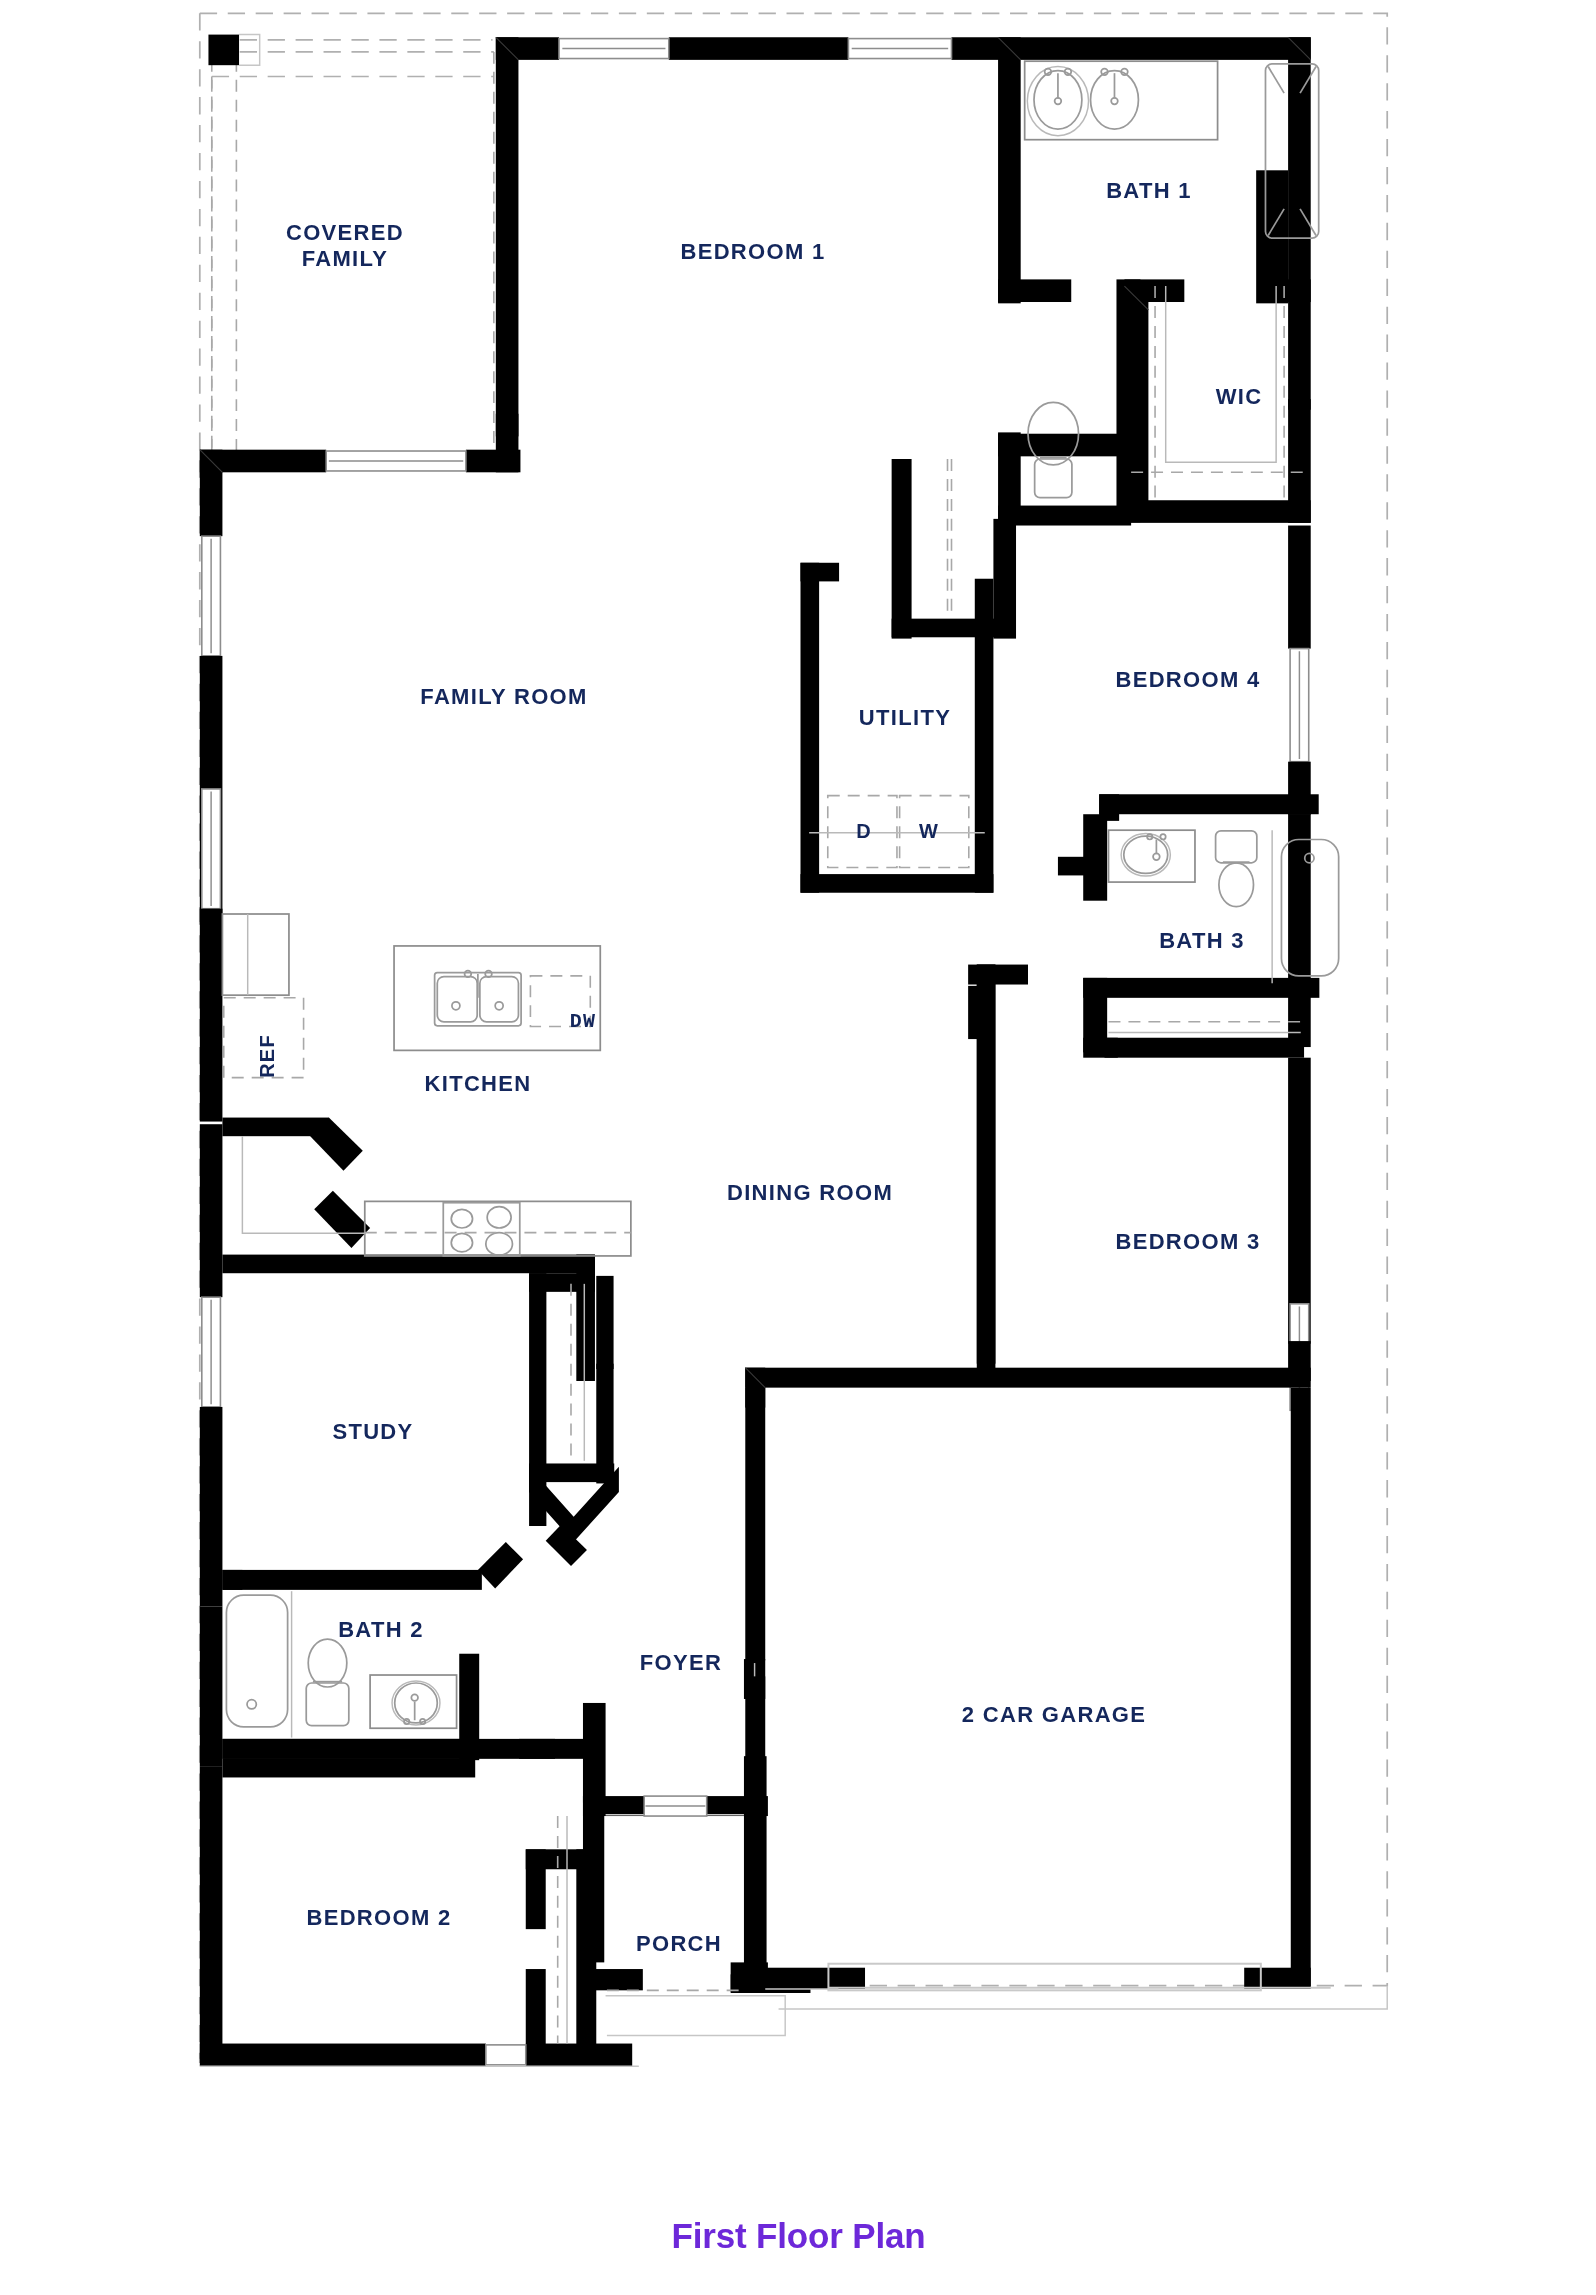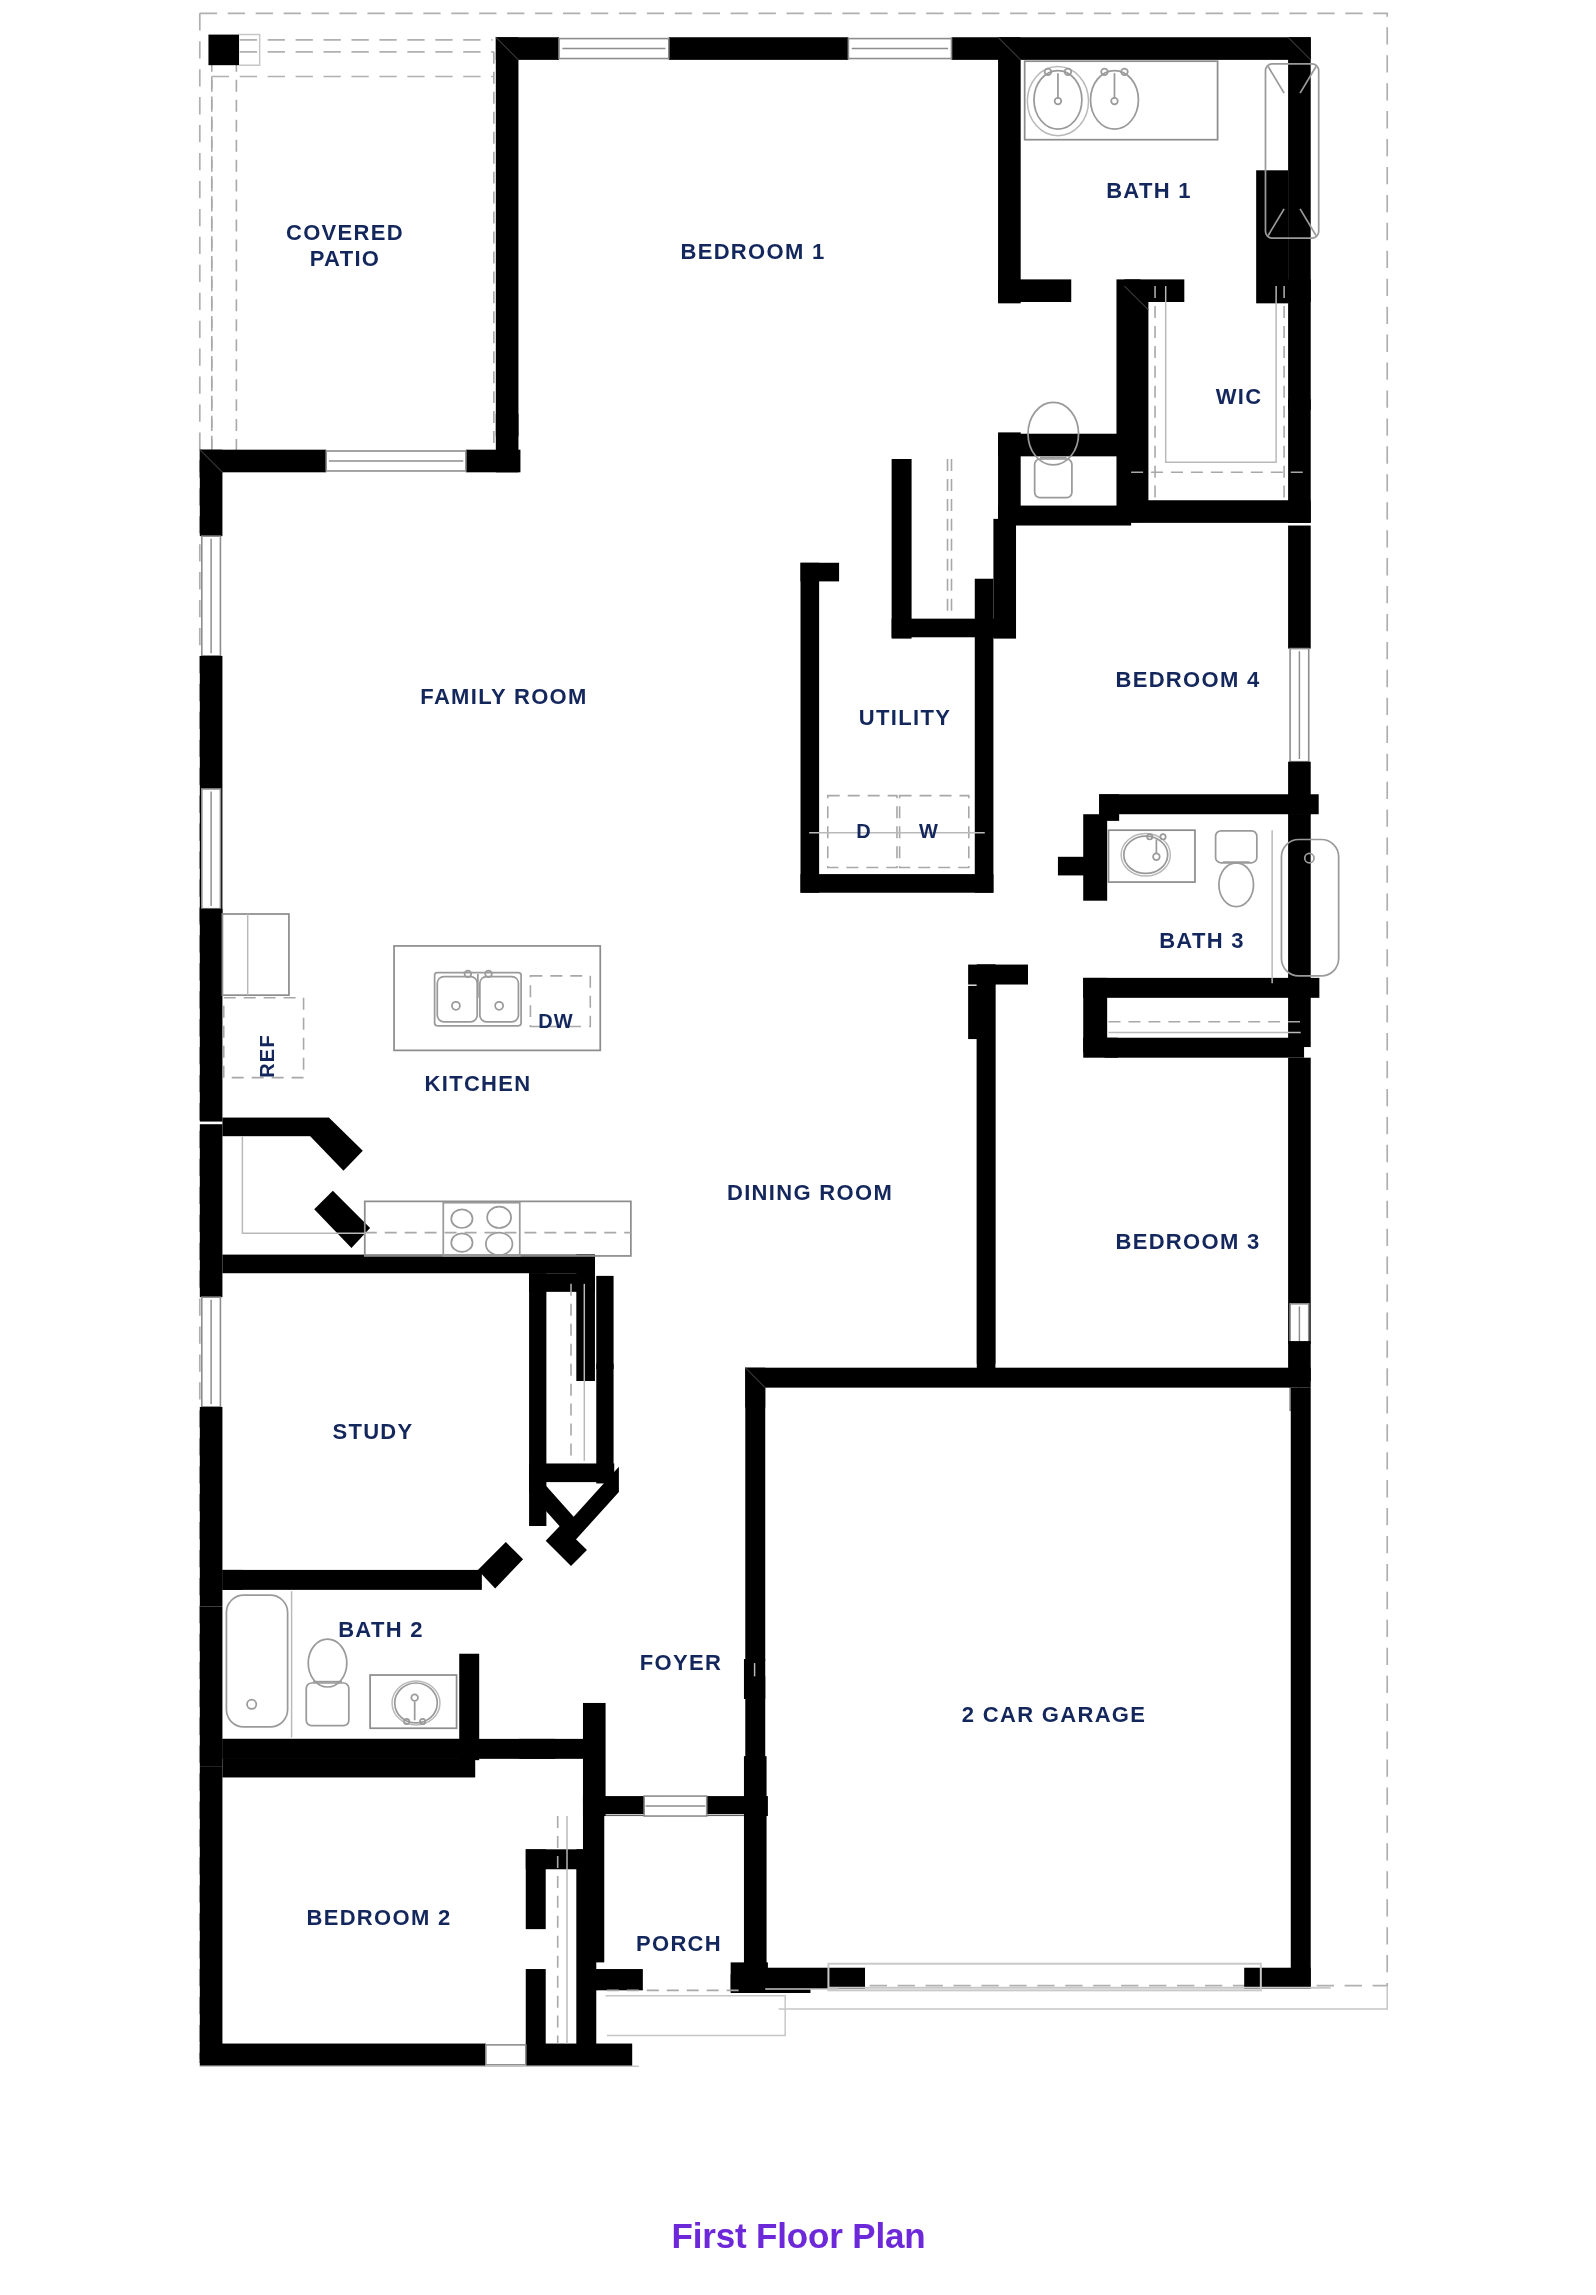--- a/index.html
+++ b/index.html
@@ -480,33 +480,33 @@
 
   <g>
     <path class="oh" d="M 2085 2985 L 2085 3020 L 1170 3020"></path>
     <path class="oh" d="M 300 3106 L 960 3106"></path>
   </g>
 
 </svg>
 
 <div class="rm-label sz-room two-line" style="left:345px;top:246px;">
   <span>COVERED</span><br>
-  <span>PATIO</span>
+  <span>FAMILY</span>
 </div>
 
 <div class="rm-label sz-room" style="left:753px;top:252px;">BEDROOM 1</div>
 <div class="rm-label sz-room" style="left:1149px;top:191px;">BATH 1</div>
 <div class="rm-label sz-room" style="left:1239px;top:397px;">WIC</div>
 <div class="rm-label sz-room" style="left:504px;top:697px;">FAMILY ROOM</div>
 <div class="rm-label sz-room" style="left:905px;top:718px;">UTILITY</div>
 <div class="rm-label sz-room" style="left:1188px;top:680px;">BEDROOM 4</div>
 <div class="rm-label sz-small" style="left:864px;top:832px;">D</div>
 <div class="rm-label sz-small" style="left:929px;top:832px;">W</div>
 <div class="rm-label sz-room" style="left:1202px;top:941px;">BATH 3</div>
-<div class="rm-label sz-small" style="left:556px;top:1022px;">DW</div>
+<div class="rm-label sz-small" style="left:583px;top:1022px;font-family:Liberation Mono, monospace;">DW</div>
 <div class="rm-label sz-small rot90" style="left:268px;top:1056px;">REF</div>
 <div class="rm-label sz-room" style="left:478px;top:1084px;">KITCHEN</div>
 <div class="rm-label sz-room" style="left:810px;top:1193px;text-align:right;">DINING ROOM</div>
 <div class="rm-label sz-room" style="left:1188px;top:1242px;">BEDROOM 3</div>
 <div class="rm-label sz-room" style="left:373px;top:1432px;">STUDY</div>
 <div class="rm-label sz-room" style="left:381px;top:1630px;">BATH 2</div>
 <div class="rm-label sz-room" style="left:681px;top:1663px;">FOYER</div>
 <div class="rm-label sz-room" style="left:1054px;top:1715px;">2 CAR GARAGE</div>
 <div class="rm-label sz-room" style="left:379px;top:1918px;text-align:right;">BEDROOM 2</div>
 <div class="rm-label sz-room" style="left:679px;top:1916px;margin-top:28px;">PORCH</div>

